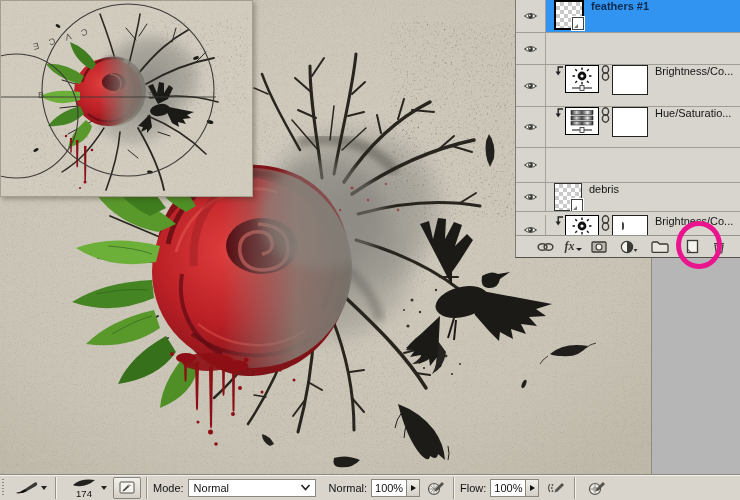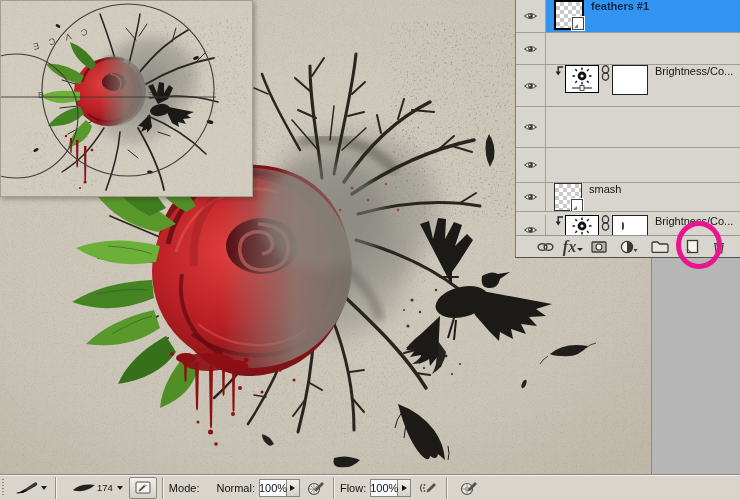--- a/index.html
+++ b/index.html
@@ -41,44 +41,44 @@
   .badge:before{content:"";position:absolute;left:1px;bottom:1px;border-style:solid;
                 border-width:0 0 4px 4px;border-color:transparent transparent #777 transparent;}
   .maskmark1{position:absolute;left:8px;top:12px;width:3px;height:3px;background:#555;}
   .maskmark1:after{content:"";position:absolute;left:5px;top:4px;width:2px;height:2px;background:#555;}
   .maskmark2{position:absolute;left:9px;top:6px;width:2px;height:8px;background:#444;border-radius:0 2px 2px 0;}
   .chain{margin-left:2px;flex:0 0 auto;}
   .cliparrow{margin-right:1px;flex:0 0 auto;}
   .lfooter{position:absolute;left:0;bottom:0;width:100%;height:22px;border-top:1px solid #96938c;
            display:flex;align-items:center;padding-left:18px;box-sizing:border-box;background:#d8d5cf;}
   .fico{display:flex;align-items:center;justify-content:center;flex:0 0 auto;}
-  .fxtext{font-family:"Liberation Serif",serif;font-style:italic;font-weight:bold;font-size:16px;color:#3c3a36;}
+  .fxtext{font-family:"Liberation Serif",serif;font-style:italic;font-weight:bold;font-size:12px;color:#3c3a36;}
   
   .pink-circle{position:absolute;left:676px;top:221px;width:36px;height:38px;border:5px solid #ea148e;
                border-radius:50%;z-index:40;}
   
   .options-bar{position:absolute;left:0;top:474px;width:740px;height:26px;background:#d9d5cd;
                border-top:1px solid #8e8a82;box-shadow:inset 0 1px 0 #f3f1ec;z-index:20;
                display:flex;align-items:center;font-size:11px;color:#111;box-sizing:border-box;}
   .grip{width:5px;height:18px;margin-left:2px;
         background-image:repeating-linear-gradient(#8a877f 0 1px,transparent 1px 3px);
         background-size:2px 3px;background-repeat:repeat-y;background-position:0 0;}
   .obtn{display:flex;align-items:center;padding:1px 3px;margin-left:4px;}
   .sep{width:0;height:22px;border-left:1px solid #96928a;border-right:1px solid #f4f2ed;margin:0 5px;}
   .dd-arrow{width:0;height:0;border-left:3.5px solid transparent;border-right:3.5px solid transparent;
             border-top:4px solid #222;margin-left:3px;}
-  .brushprev{display:flex;flex-direction:row;align-items:center;line-height:1;margin-left:6px;}
+  .brushprev{display:flex;flex-direction:column;align-items:center;line-height:1;margin-left:6px;}
   .brushnum{font-size:9.5px;margin-top:1px;}
   .togglebtn{width:26px;height:20px;margin-left:6px;background:linear-gradient(#f2f0ea,#d4d0c8);
              border:1px solid #8a877f;border-radius:2px;display:flex;align-items:center;justify-content:center;}
   .olabel{margin:0 4px 0 0;}
   .selectbox{width:128px;height:18px;background:#fff;border:1px solid #8a877f;display:flex;
              align-items:center;box-sizing:border-box;padding-left:5px;}
   .selectbox .val{flex:1;}
-  .field{width:28px;height:18px;background:#fff;border:1px solid #8a877f;display:flex;align-items:center;
+  .field{width:36px;height:18px;background:#fff;border:1px solid #8a877f;display:flex;align-items:center;
          justify-content:center;box-sizing:border-box;}
   .spin{width:13px;height:18px;background:linear-gradient(#f2f0ea,#d4d0c8);border:1px solid #8a877f;
         border-left:none;display:flex;align-items:center;justify-content:center;box-sizing:border-box;}
   .tri-r{width:0;height:0;border-top:3.5px solid transparent;border-bottom:3.5px solid transparent;
          border-left:5px solid #111;}
 </style>
 </head>
 <body>
 
 <div class="app">
@@ -394,20 +394,41 @@
     </div>
 
     <div class="lrow row4">
       <div class="eyecell">
         <svg width="15" height="10" viewBox="0 0 15 10">
             <path d="M1.5,5 Q7.5,0.2 13.5,5 Q7.5,9.8 1.5,5 Z" fill="#f5f3ee" stroke="#3a3a36"></path>
             <circle cx="7.5" cy="5" r="2.4" fill="#3a3a36"></circle>
             <circle cx="6.8" cy="4.4" r="0.8" fill="#f5f3ee"></circle>
           </svg>
       </div>
+      <div class="rowbody">
+        <svg class="cliparrow" width="10" height="12" viewBox="0 0 10 12">
+            <path d="M9,2 H4.2 V7.2" stroke="#222" stroke-width="1.4" fill="none"></path>
+            <path d="M1.6,6.4 L4.2,10.6 L6.8,6.4 Z" fill="#222"></path>
+          </svg>
+        <div class="t-adj">
+          <svg width="32" height="26" viewBox="0 0 32 26">
+              <rect x="5" y="2.5" width="22" height="4" fill="url(#hsg)" stroke="#222" stroke-width="0.6"></rect>
+              <rect x="5" y="8" width="22" height="4" fill="url(#hsg)" stroke="#222" stroke-width="0.6"></rect>
+              <rect x="5" y="13.5" width="22" height="3.5" fill="url(#hsg)" stroke="#222" stroke-width="0.6"></rect>
+              <line x1="6" y1="22" x2="26" y2="22" stroke="#888" stroke-width="2"></line>
+              <rect x="14" y="19.5" width="4" height="5" fill="#eee" stroke="#333" stroke-width="0.8"></rect>
+            </svg>
+        </div>
+        <svg class="chain" width="9" height="16" viewBox="0 0 9 16">
+            <ellipse cx="4.5" cy="4.5" rx="3.1" ry="3.7" stroke="#3c3c38" stroke-width="1.4" fill="none"></ellipse>
+            <ellipse cx="4.5" cy="11.5" rx="3.1" ry="3.7" stroke="#3c3c38" stroke-width="1.4" fill="none"></ellipse>
+          </svg>
+        <div class="t-mask"></div>
+        <span class="lname">Hue/Saturatio...</span>
+      </div>
     </div>
 
     <div class="lrow row5">
       <div class="eyecell">
         <svg width="15" height="10" viewBox="0 0 15 10">
             <path d="M1.5,5 Q7.5,0.2 13.5,5 Q7.5,9.8 1.5,5 Z" fill="#f5f3ee" stroke="#3a3a36"></path>
             <circle cx="7.5" cy="5" r="2.4" fill="#3a3a36"></circle>
             <circle cx="6.8" cy="4.4" r="0.8" fill="#f5f3ee"></circle>
           </svg>
       </div>
@@ -418,21 +439,21 @@
         <svg width="15" height="10" viewBox="0 0 15 10">
             <path d="M1.5,5 Q7.5,0.2 13.5,5 Q7.5,9.8 1.5,5 Z" fill="#f5f3ee" stroke="#3a3a36"></path>
             <circle cx="7.5" cy="5" r="2.4" fill="#3a3a36"></circle>
             <circle cx="6.8" cy="4.4" r="0.8" fill="#f5f3ee"></circle>
           </svg>
       </div>
       <div class="rowbody">
         <div class="t-px checker">
             <span class="badge"></span>
           </div>
-        <span class="lname">smash</span>
+        <span class="lname">debris</span>
       </div>
     </div>
 
     <div class="lrow row7">
       <div class="eyecell">
         <svg width="15" height="10" viewBox="0 0 15 10">
             <path d="M1.5,5 Q7.5,0.2 13.5,5 Q7.5,9.8 1.5,5 Z" fill="#f5f3ee" stroke="#3a3a36"></path>
             <circle cx="7.5" cy="5" r="2.4" fill="#3a3a36"></circle>
             <circle cx="6.8" cy="4.4" r="0.8" fill="#f5f3ee"></circle>
           </svg>
@@ -534,20 +555,26 @@
       <svg width="16" height="13" viewBox="0 0 16 13">
           <rect x="1" y="1" width="14" height="11" rx="1" fill="#f7f5f0" stroke="#55524c"></rect>
           <path d="M4,9 L9,4 l1.5,1.5 L5.5,10 l-2,0.5 z" fill="#55524c"></path>
           <path d="M10,3.5 l1.5,1.5" stroke="#55524c"></path>
         </svg>
     </span>
 
     <span class="sep"></span>
 
     <span class="olabel">Mode:</span>
+    <span class="selectbox">
+      <span class="val">Normal</span>
+      <svg width="11" height="7" viewBox="0 0 11 7" style="margin-right:4px">
+          <path d="M1.5,1 L5.5,5.5 L9.5,1" stroke="#222" stroke-width="1.6" fill="none"></path>
+        </svg>
+    </span>
 
     <span class="olabel" style="margin-left:13px">Normal:</span>
     <span class="field">
         <span>100%</span>
       </span>
     <span class="spin">
         <span class="tri-r"></span>
       </span>
     <span class="obtn">
       <svg width="18" height="16" viewBox="0 0 18 16">

